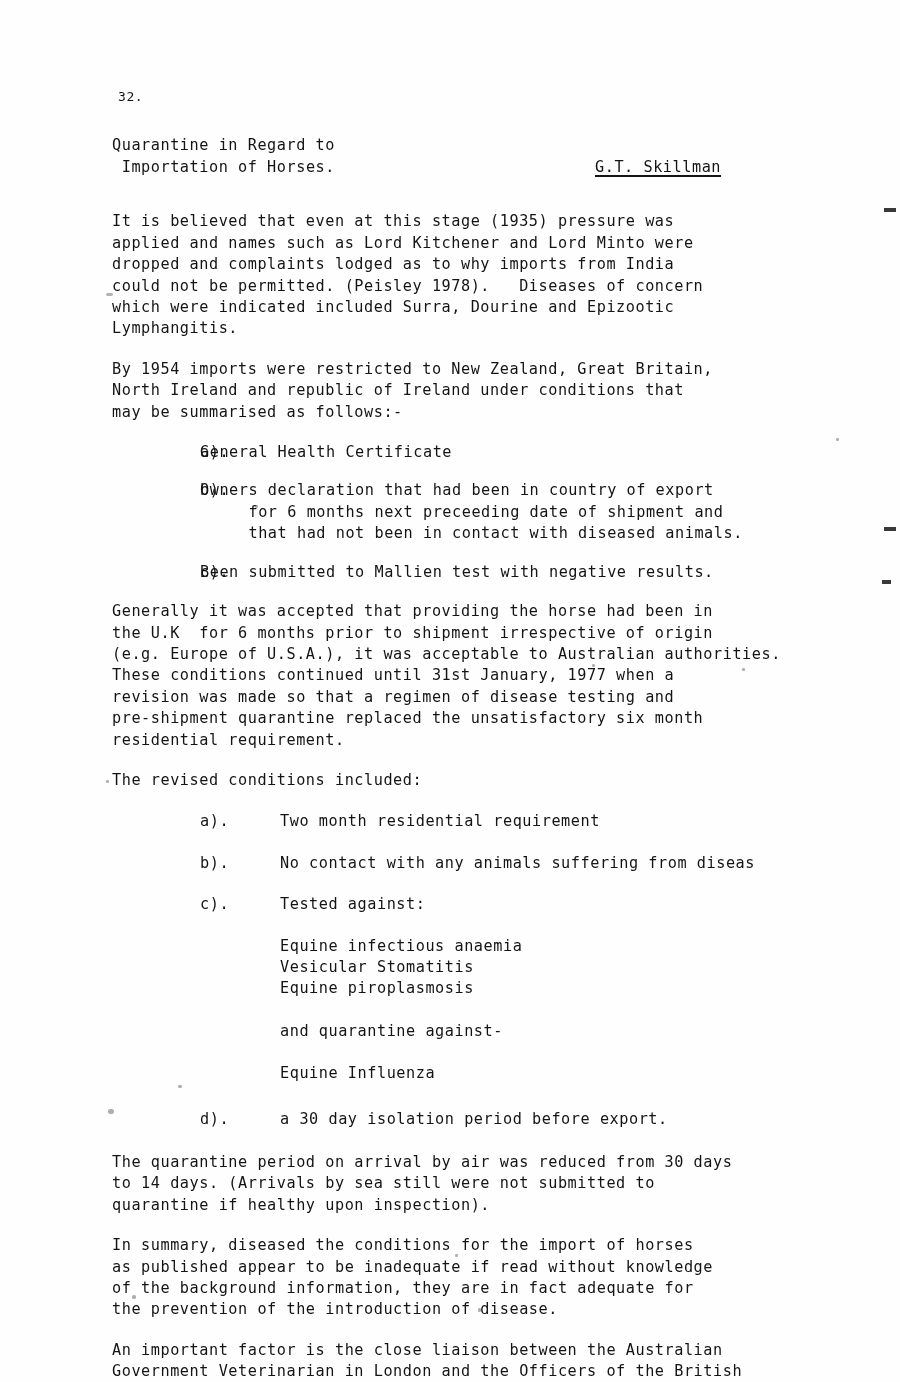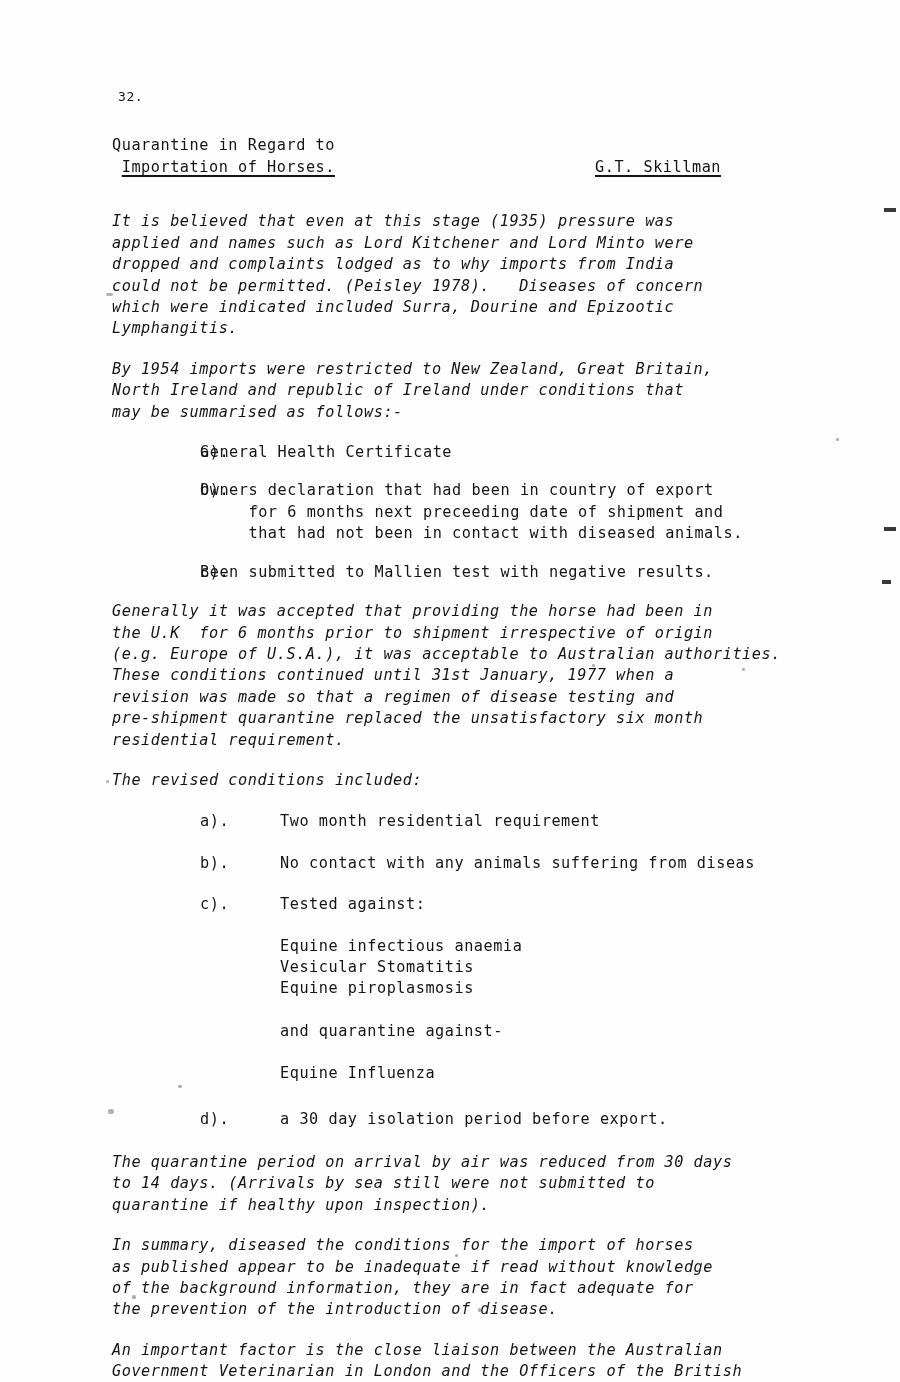--- a/index.html
+++ b/index.html
@@ -78,40 +78,38 @@
     position: absolute;
     left: 0;
     top: 0;
     white-space: pre;
     font-size: 15.2px;
     line-height: 21.6px;
     letter-spacing: .55px;
     text-align: right;
   }
   .head-title .ul {
-    text-decoration: underline;
     text-decoration-thickness: 1.6px;
     text-underline-offset: 3px;
   }
   .head-author {
     position: absolute;
     left: 471px;
     top: 22px;
     white-space: pre;
     font-size: 15.2px;
     letter-spacing: .55px;
     text-decoration: underline;
     text-decoration-thickness: 1.6px;
     text-underline-offset: 3px;
     margin-left: 12px;
   }
 
   p.para {
     margin: 0 0 19px 0;
-    font-style: italic;
   }
 
   
   .list-a {
     margin: 18px 0 18px 0;
     padding: 0;
     list-style: none;
   }
   .list-a > li {
     display: flex;

